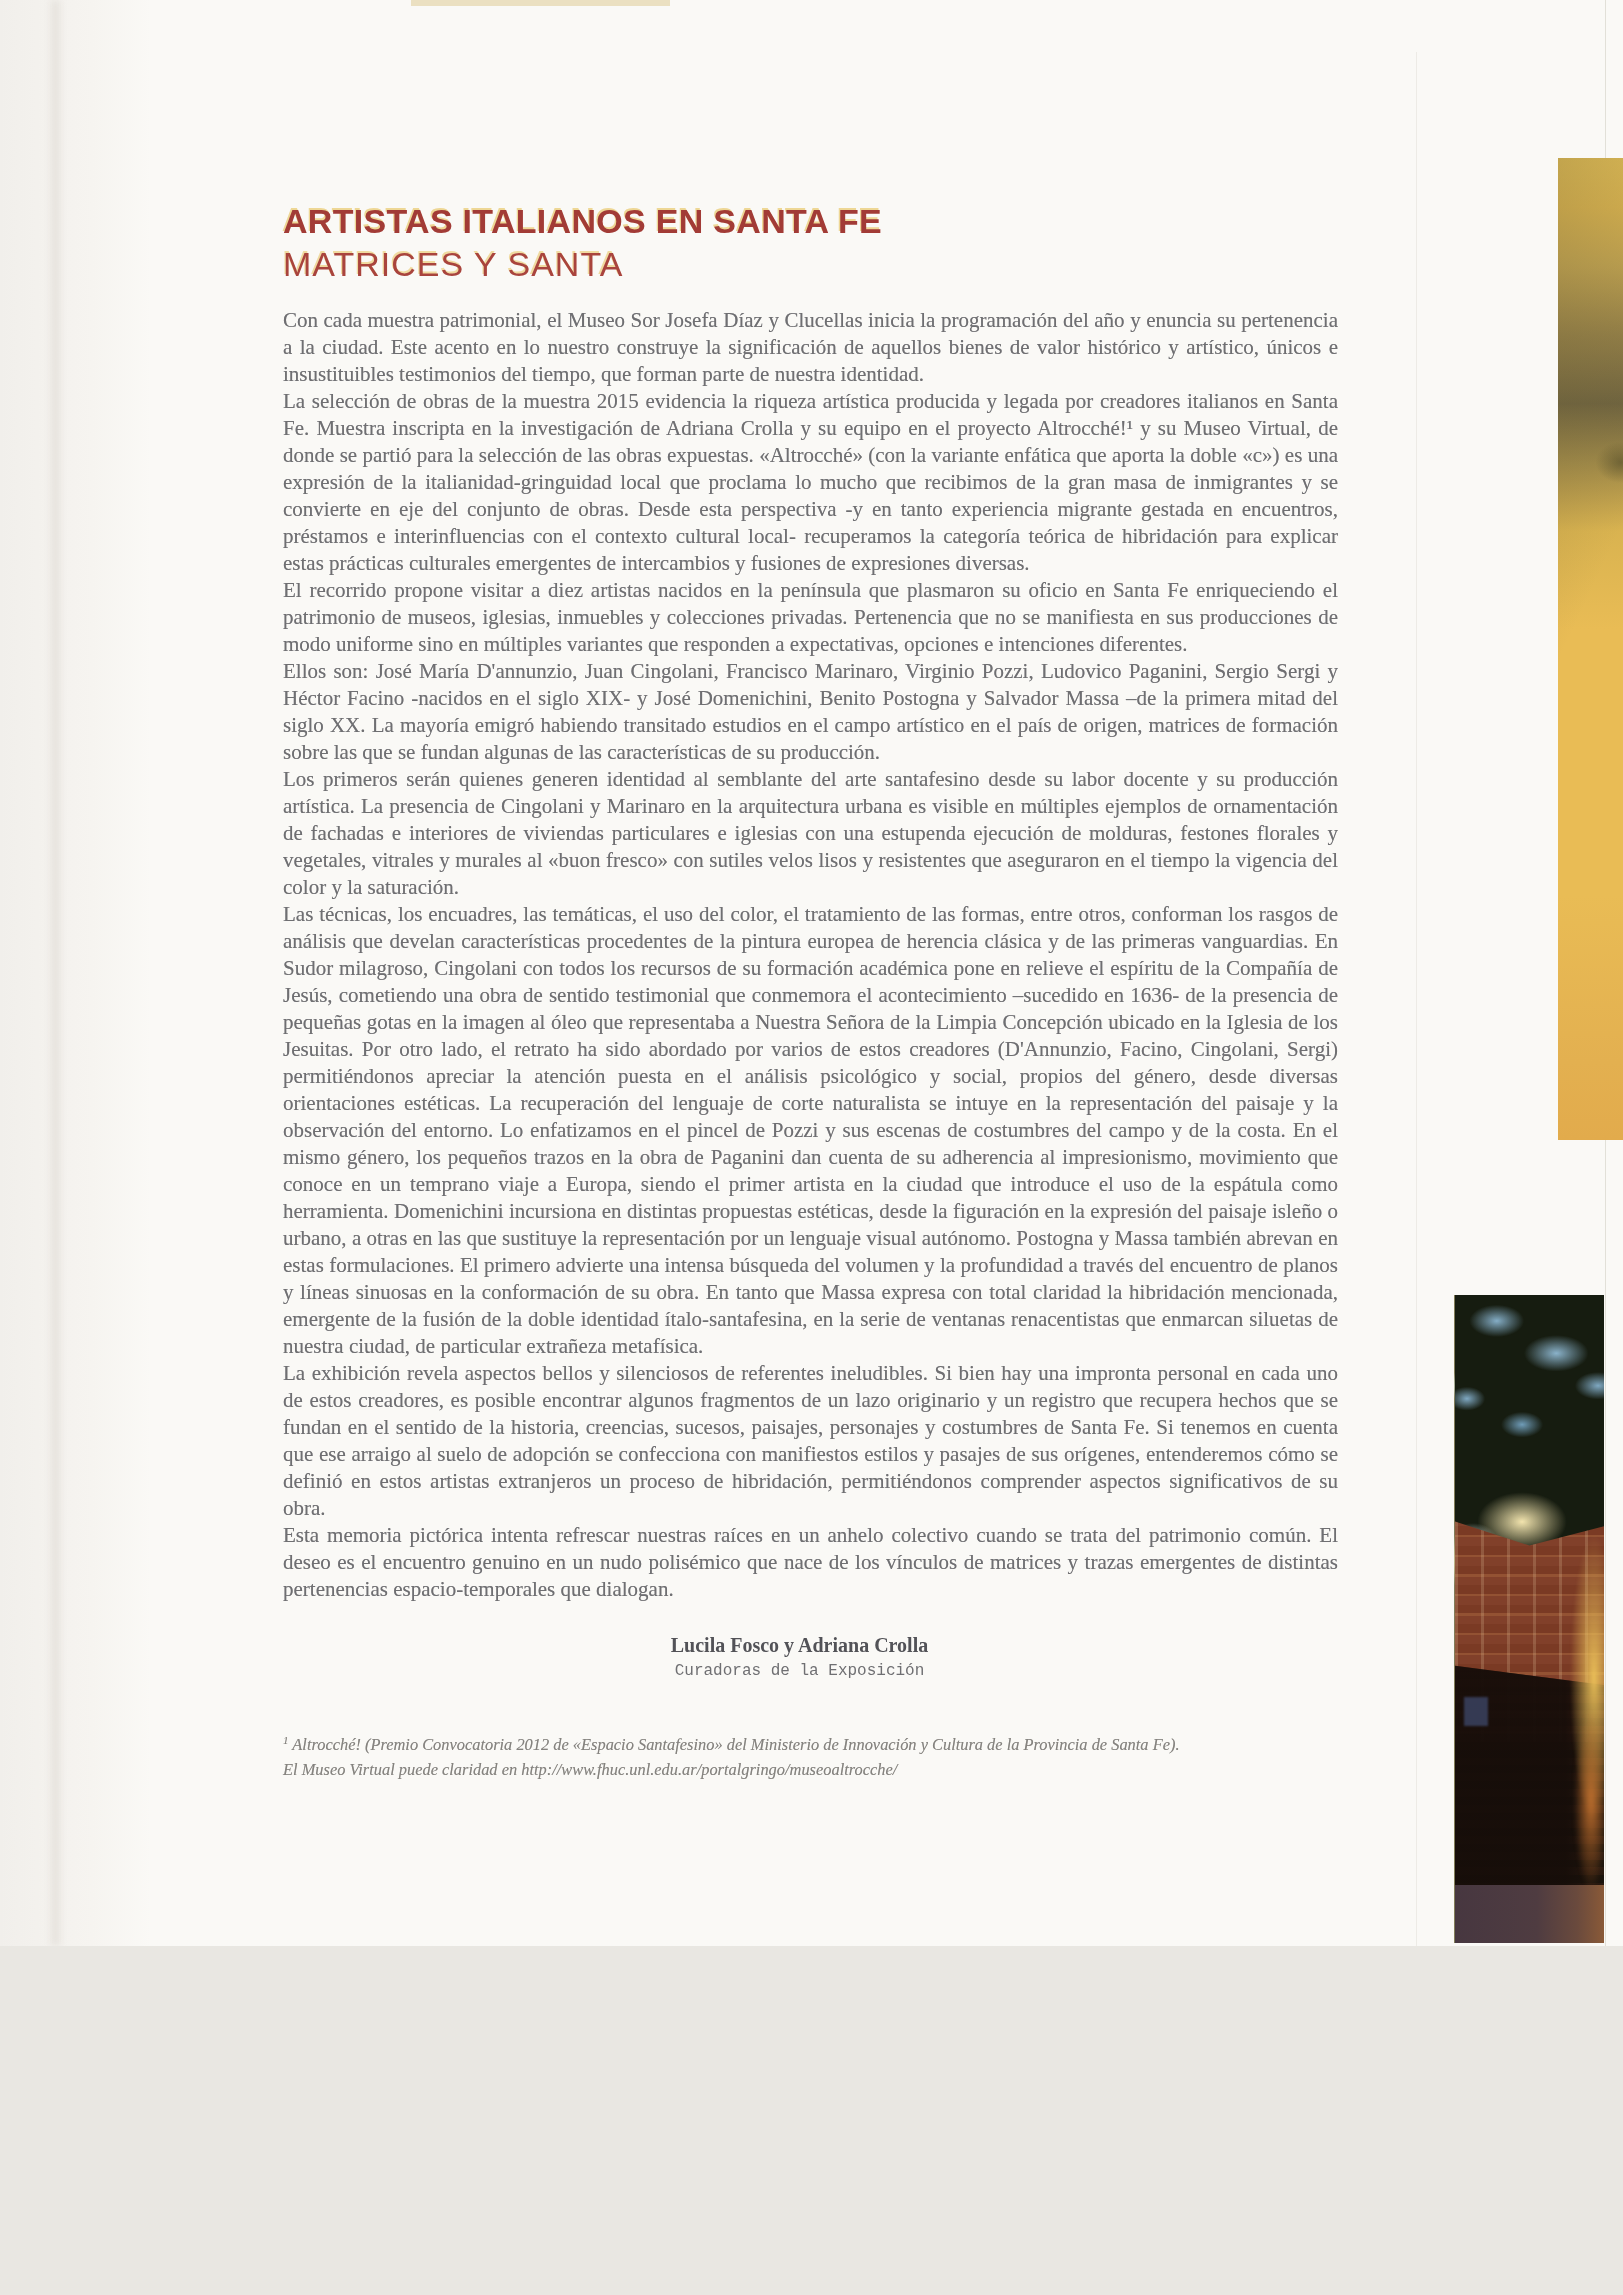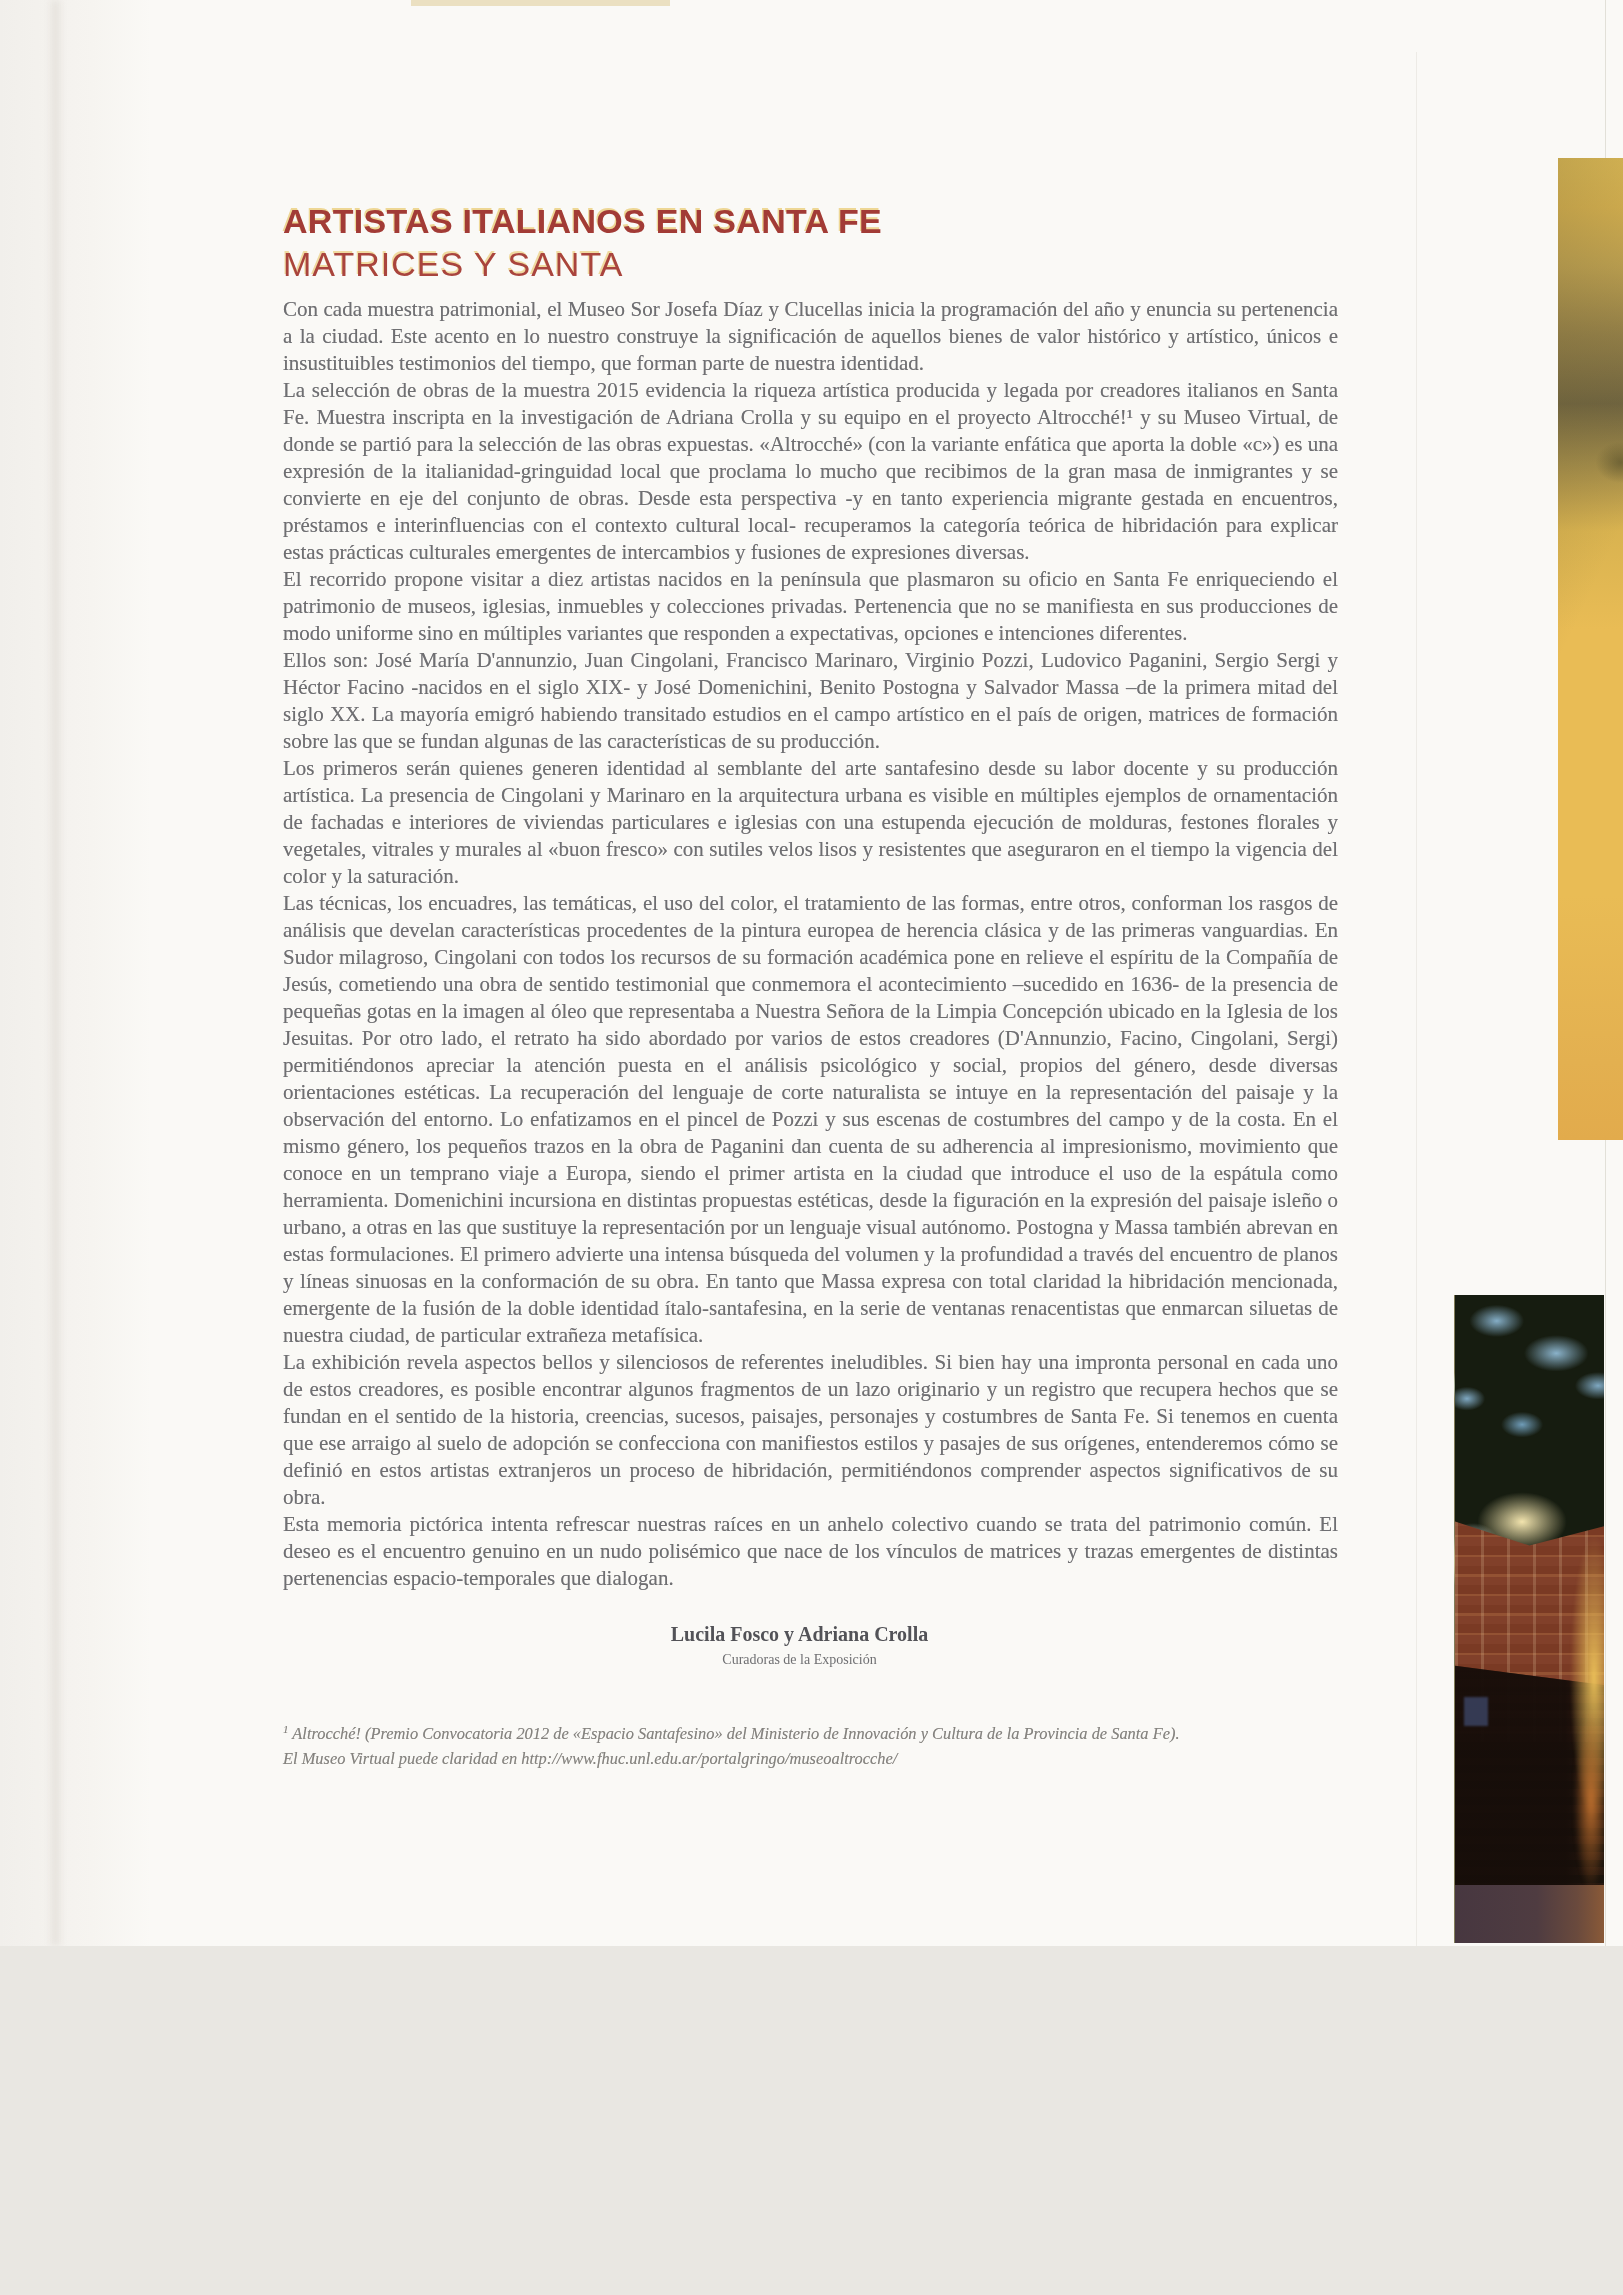--- a/index.html
+++ b/index.html
@@ -48,38 +48,38 @@
     letter-spacing:0.3px;color:#a23b36;
     text-shadow:-1.3px -2px 0 rgba(224,172,32,0.45);
   }
   .subtitle{
     font-family:"Liberation Sans", sans-serif;
     font-weight:400;font-size:34px;line-height:43px;
     letter-spacing:1px;color:#a9443d;
     text-shadow:-1.3px -2px 0 rgba(224,172,32,0.4);
   }
   .bodytext{
-    margin-top:10px;
+    margin-top:21px;
     font-size:21px;line-height:27px;
     color:#6f6f72;
     text-align:justify;
     hyphens:auto;-webkit-hyphens:auto;
     text-shadow:0 0 0.3px rgba(110,110,115,0.55);
   }
   .bodytext p{margin:0;padding:0;}
   .signature{
     margin-top:29px;
     text-align:center;
     padding-right:22px;
   }
   .sig-names{
     font-weight:700;font-size:20px;line-height:26px;color:#525257;
   }
   .sig-role{
-    font-size:14px;line-height:26px;color:#6f6f72;
+    font-size:16px;line-height:26px;color:#6f6f72;font-family:Liberation Mono, monospace;
   }
   .footnote{
     margin-top:44px;
     width:982px;
     font-style:italic;font-size:16.4px;line-height:25px;
     color:#85837f;
     text-shadow:0 0 0.3px rgba(133,131,127,0.5);
   }
   .footnote sup{font-size:11px;}
 

